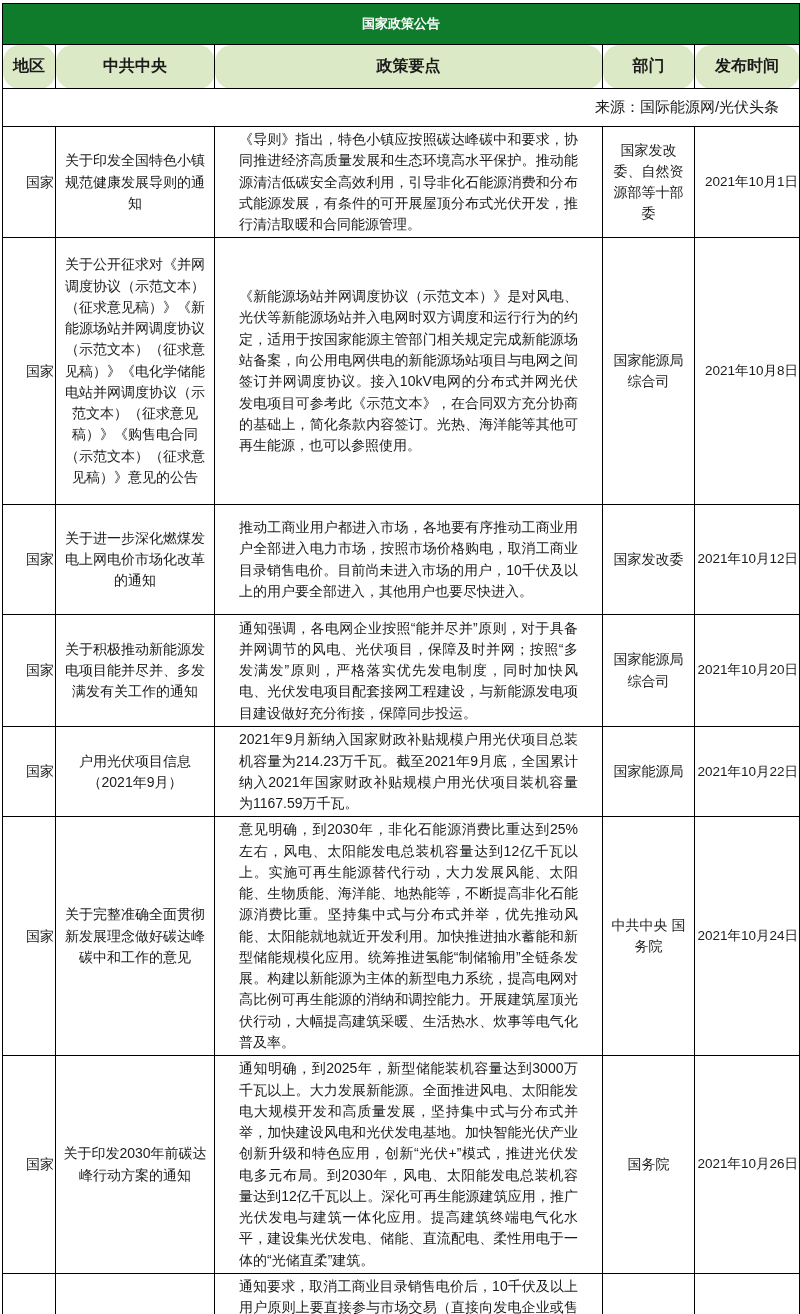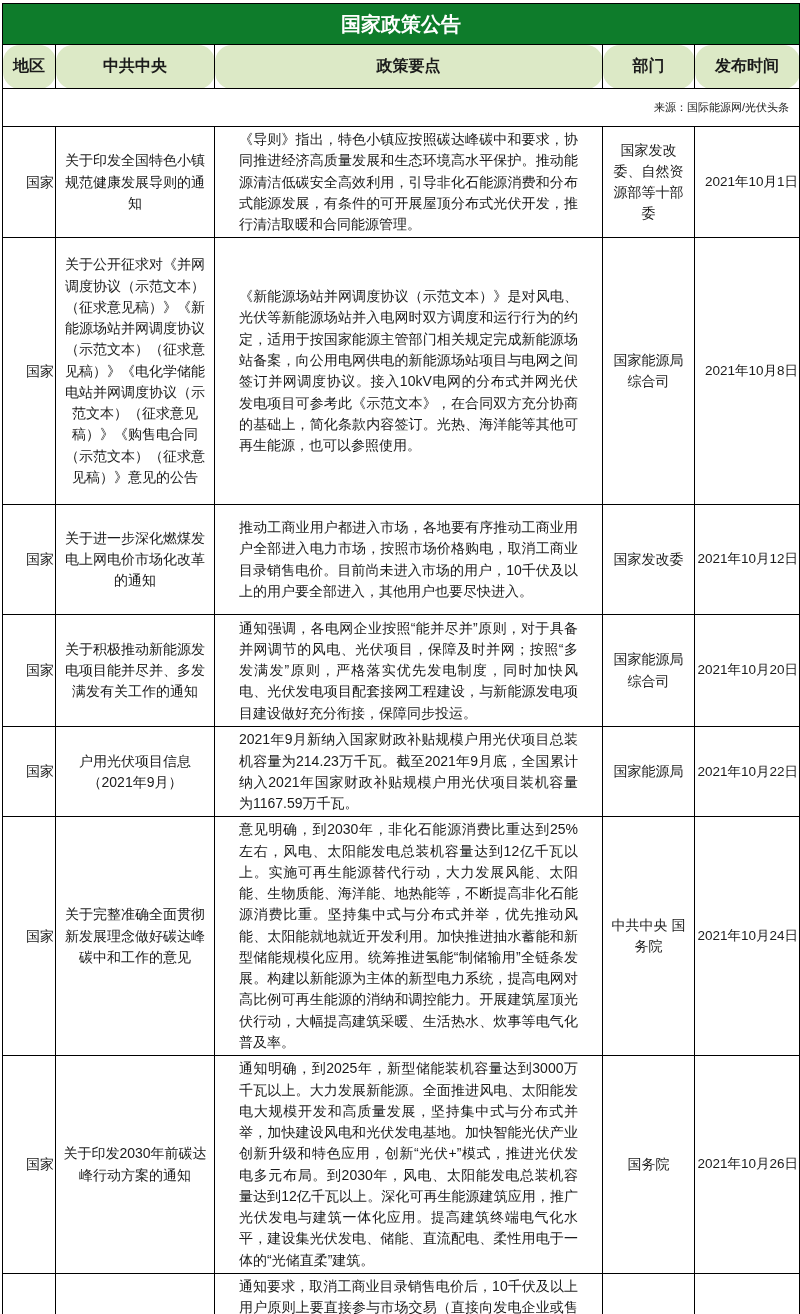--- a/index.html
+++ b/index.html
@@ -21,39 +21,39 @@
     font-size: 14px;
     line-height: 1.52;
     overflow: hidden;
     vertical-align: middle;
   }
   
   .banner-cell {
     background: var(--banner-bg, #0e7c2b);
     color: #ffffff;
     font-weight: bold;
-    font-size: 20px;
+    font-size: 13px;
     text-align: center;
     height: 41px;
   }
   
   .col-header td {
     background: var(--header-bg, #dce9c6);
     font-weight: bold;
     font-size: 16px;
     text-align: center;
     height: 44px;
     border-radius: 17px;
   }
   
   .source-row td {
     height: 38px;
     text-align: right;
-    padding-right: 10px;
-    font-size: 11px;
+    padding-right: 20px;
+    font-size: 15px;
   }
   
   td.c-region   { text-align: right; }
   td.c-name     { text-align: center; padding: 16px 4px; }
   td.c-points   { text-align: justify; padding: 2px 24px; }
   td.c-dept     { text-align: center; padding: 5px 4px; }
   td.c-date     { text-align: right; white-space: nowrap; font-size: 13.5px; }
   tbody[data-name="policy-table-body"] tr:nth-child(1) { height: 106px; }
   tbody[data-name="policy-table-body"] tr:nth-child(2) { height: 213px; }
   tbody[data-name="policy-table-body"] tr:nth-child(3) { height: 110px; }

